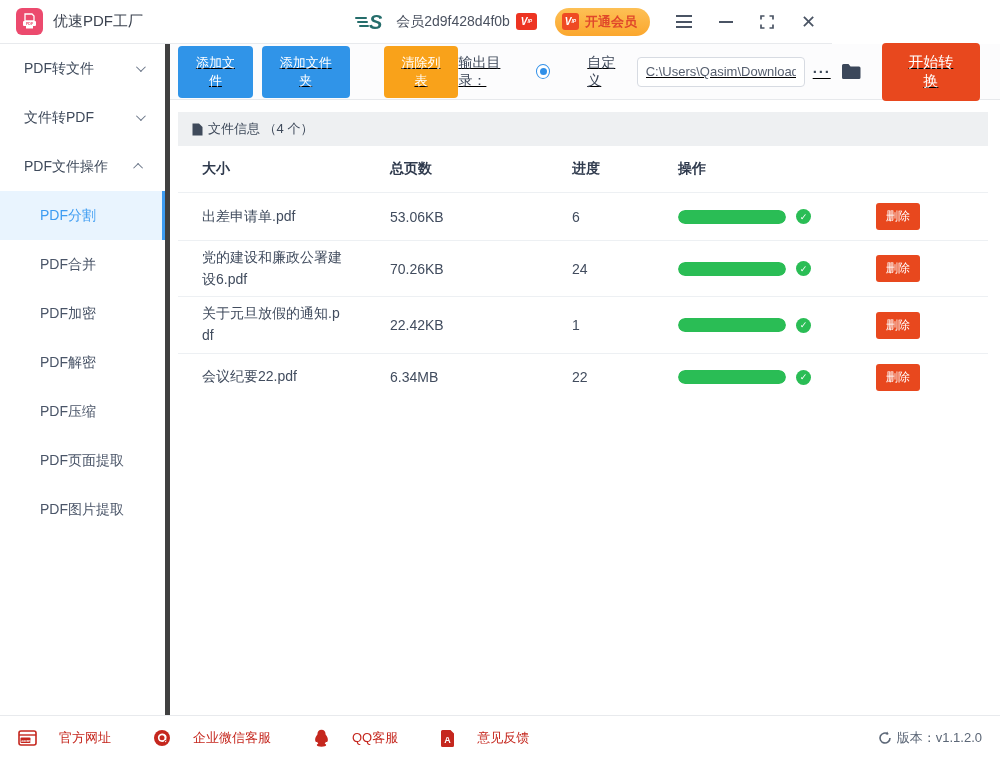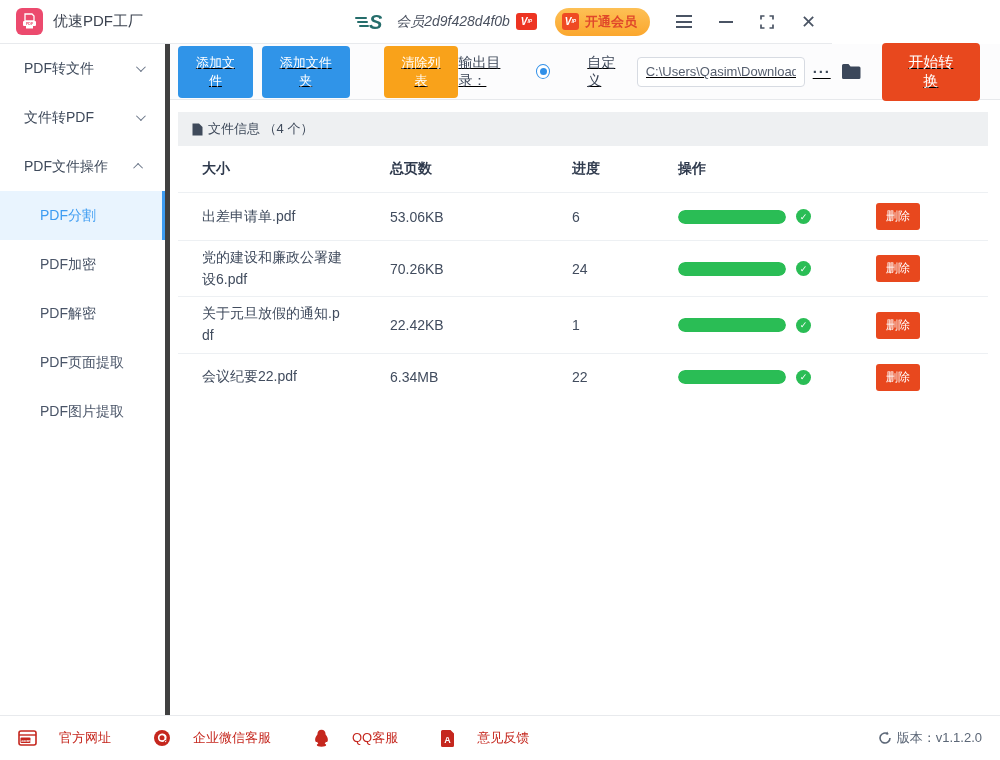--- a/index.html
+++ b/index.html
@@ -5,21 +5,21 @@
   * { margin:0; padding:0; box-sizing:border-box; }
   html,body { width:1000px; height:760px; font-family:"Liberation Sans","DejaVu Sans",sans-serif; background:#fff; overflow:hidden; }
 
   
   .topbar { position:absolute; top:0; left:0; width:832px; height:44px; background:#fff;
             border-bottom:1px solid #e8eaed; display:flex; align-items:center; padding:0 16px; z-index:5; }
   .logo { width:27px; height:27px; border-radius:6px; background:#ec4a6e; display:flex; align-items:center; justify-content:center; }
   .app-title { margin-left:10px; font-size:15px; color:#3c4350; }
   .top-spacer { flex:1; }
   .swoosh { display:flex; align-items:center; margin-right:8px; }
-  .member-name { font-size:14px; color:#4b5260;font-style:italic; }
+  .member-name { font-size:14px; color:#4b5260; }
   .vip-badge { margin-left:6px; width:21px; height:17px; background:#ed3422; border-radius:3px; color:#fff;
                font-weight:bold; font-style:italic; font-size:10px; display:flex; align-items:center; justify-content:center; line-height:1; }
   .vip-badge small { font-size:5px; font-style:italic; }
   .upgrade-pill { margin-left:18px; height:28px; border-radius:14px; padding:0 13px 0 7px;
                   background:linear-gradient(#fdc055,#fba72e); display:flex; align-items:center; cursor:pointer; }
   .upgrade-pill .vipsq { width:17px; height:17px; background:#ef4a23; border-radius:3px; color:#fff; font-weight:bold; font-style:italic;
                          font-size:10px; display:flex; align-items:center; justify-content:center; margin-right:6px; line-height:1; }
   .upgrade-pill .vipsq small{ font-size:5px; }
   .upgrade-label { font-size:13px; font-weight:bold; color:#e0482a; }
   .win-controls { display:flex; align-items:center; margin-left:26px; gap:27px; }
@@ -144,22 +144,24 @@
   </div>
   <div class="nav-group">
     <span>文件转PDF</span>
     <span class="chev down"></span>
   </div>
   <div class="nav-group">
     <span>PDF文件操作</span>
     <span class="chev up"></span>
   </div>
   <div class="nav-sub active">PDF分割</div>
+  <div class="nav-sub">PDF合并</div>
   <div class="nav-sub">PDF加密</div>
   <div class="nav-sub">PDF解密</div>
+  <div class="nav-sub">PDF压缩</div>
   <div class="nav-sub">PDF页面提取</div>
   <div class="nav-sub">PDF图片提取</div>
 </div>
 
 <div class="main">
 
   <div class="toolbar">
     <button class="btn btn-blue">添加文件</button>
     <button class="btn btn-blue">添加文件夹</button>
     <button class="btn btn-orange">清除列表</button>

